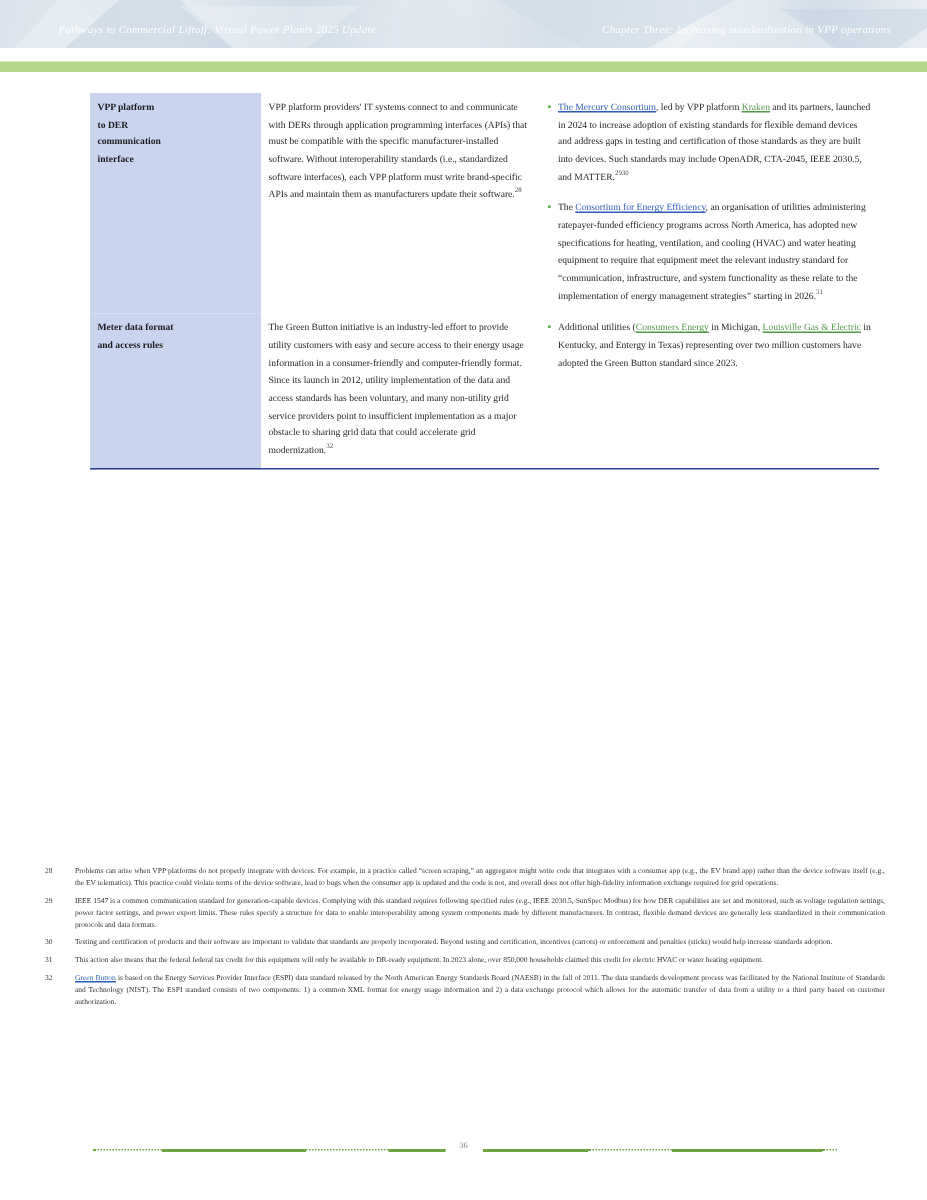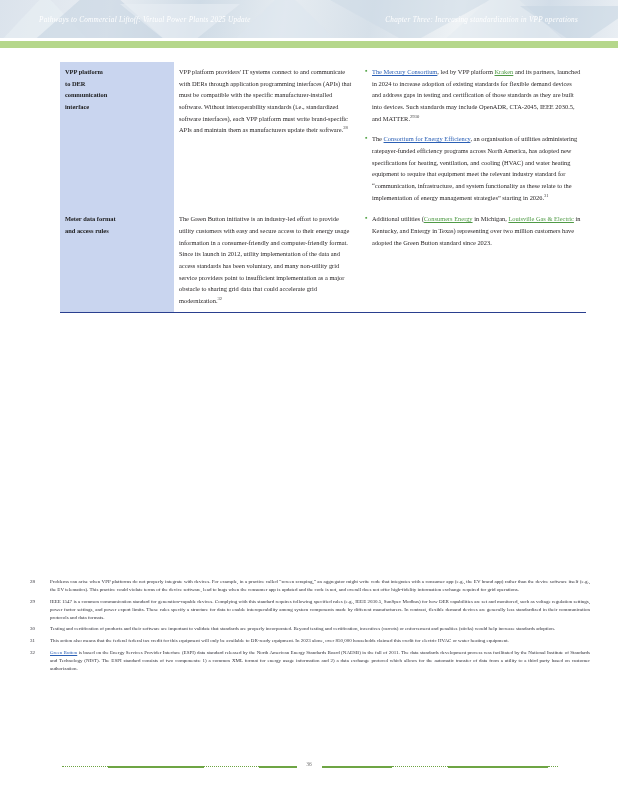--- a/index.html
+++ b/index.html
@@ -14,21 +14,21 @@
     font-family: "Liberation Serif", serif;
     color: #231f20;
     overflow: hidden;
   }
 
   
   .header-band {
     position: absolute;
     top: 0; left: 0;
     width: 618px;
-    height: 38px;
+    height: 32px;
     background: linear-gradient(100deg, #dbe3ec 0%, #e8edf2 18%, #cfdbe6 32%, #e6ecf1 46%, #d6e0e9 60%, #eef2f5 74%, #d2dde8 88%, #e9eef3 100%);
     overflow: hidden;
   }
   .facet {
     position: absolute;
     opacity: 0.55;
   }
   .f1 { top: -18px; left: 30px;  width: 0; height: 0;
         border-left: 70px solid transparent; border-right: 70px solid transparent;
         border-bottom: 62px solid #c3d2e0; }
@@ -61,21 +61,21 @@
     position: absolute;
     top: 16px;
     font-family: "Liberation Serif", serif;
     font-style: italic;
     font-size: 7.2px;
     letter-spacing: 0.25px;
     color: #ffffff;
     white-space: nowrap;
   }
   .header-left  { left: 39px; }
-  .header-right { right: 40px; }
+  .header-right { right: 24px; }
 
   
   .doc-table {
     position: absolute;
     top: 62px;
     left: 60px;
     width: 496px;
     border-collapse: collapse;
     table-layout: fixed;
   }

